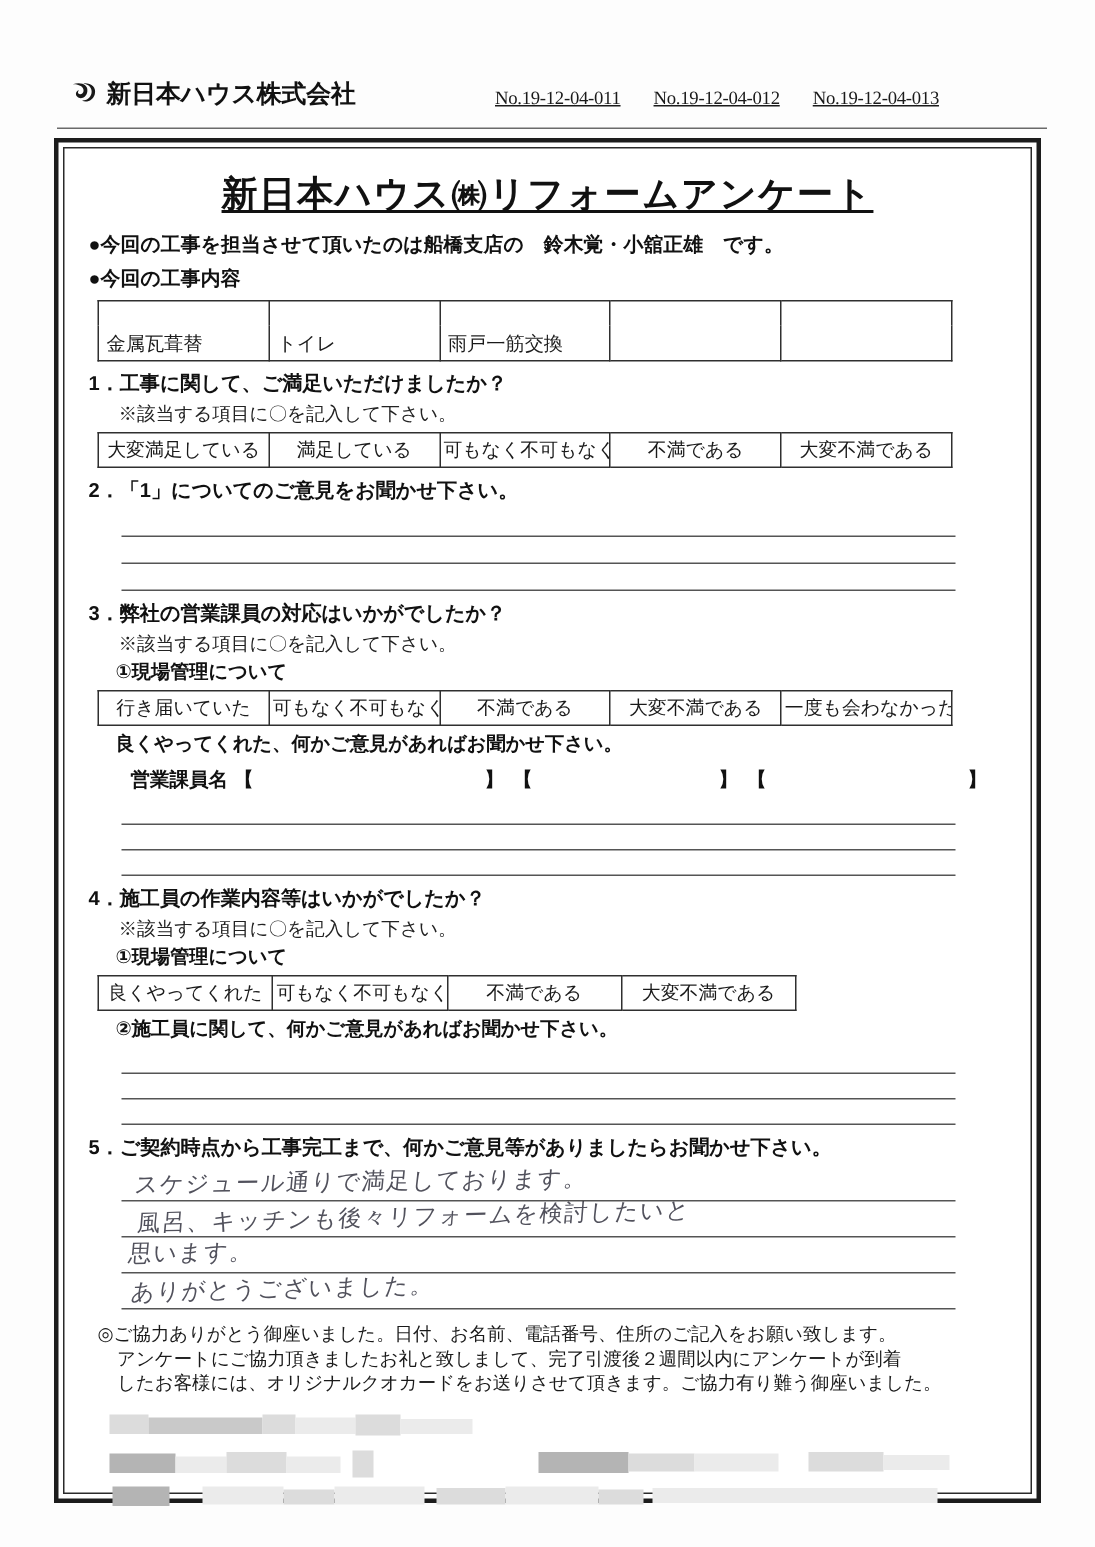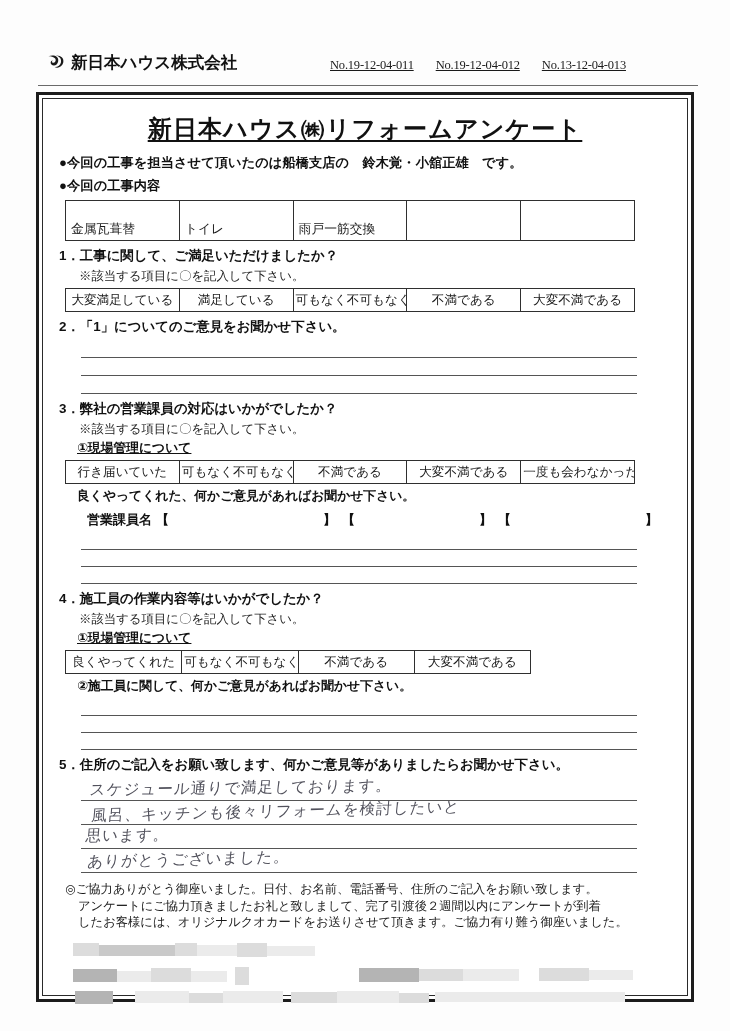--- a/index.html
+++ b/index.html
@@ -149,21 +149,20 @@
     font-size: 12.4px;
     margin: 0 0 2px 22px;
     color: #222;
   }
   .sub {
     font-family: "Liberation Sans", "DejaVu Sans", sans-serif;
     font-weight: bold;
     font-size: 12.8px;
     margin: 2px 0 1px 20px;
     color: #111;
-    text-decoration: underline;
   }
   .sub2 {
     font-family: "Liberation Sans", "DejaVu Sans", sans-serif;
     font-weight: bold;
     font-size: 12.8px;
     margin: 3px 0 3px 20px;
     color: #111;
   }
   .rules { margin: 4px 0 2px 24px; width: 556px; }
   .rules .rl {
@@ -246,21 +245,21 @@
         <svg width="22" height="22" viewBox="0 0 22 22" aria-hidden="true">
           <path d="M3.5 4.2 C9 2.4 14 4.4 13.2 9.2 C12.6 13.2 8.6 14.6 6.4 12.4 C5 11 5.6 8.6 7.6 8.2 C6.4 9.6 7.2 11 8.6 10.8 C10.6 10.5 11.3 8.2 10.2 6.6 C8.8 4.6 5.6 4.2 3.5 4.2 Z" fill="#1a1a1a"></path>
           <path d="M10.6 3.6 C15.8 3.2 19.4 6.2 18.2 10.8 C17.2 14.8 12.8 16.8 9.6 15 C12.6 15.2 15.4 13.4 16 10.2 C16.7 6.6 14.2 4.2 10.6 3.6 Z" fill="#1a1a1a"></path>
         </svg>
       </span>
       <span class="company-name">新日本ハウス株式会社</span>
     </div>
     <div class="nos">
       <span class="no">No.19-12-04-011</span>
       <span class="no">No.19-12-04-012</span>
-      <span class="no">No.13-12-04-013</span>
+      <span class="no">No.19-12-04-013</span>
     </div>
     <div class="header-rule"></div>
   </div>
 
   <div class="frame-outer">
     <div class="frame-inner">
       <div class="content">
 
         <div class="form-title">新日本ハウス㈱リフォームアンケート</div>
 
@@ -368,21 +367,21 @@
         </tbody>
           </table>
         <div class="sub2">②施工員に関して、何かご意見があればお聞かせ下さい。</div>
         <div class="rules tight">
           <div class="rl"></div>
           <div class="rl"></div>
           <div class="rl last"></div>
         </div>
 
         <div class="q">
-          <span class="num">5．</span><span>住所のご記入をお願い致します、何かご意見等がありましたらお聞かせ下さい。</span>
+          <span class="num">5．</span><span>ご契約時点から工事完工まで、何かご意見等がありましたらお聞かせ下さい。</span>
         </div>
         <div class="hand-area">
           <div class="rl"></div>
           <div class="rl"></div>
           <div class="rl"></div>
           <div class="rl"></div>
           <div class="handwriting">
             <div>スケジュール通りで満足しております。</div>
             <div class="hw2">風呂、キッチンも後々リフォームを検討したいと</div>
             <div>思います。</div>

